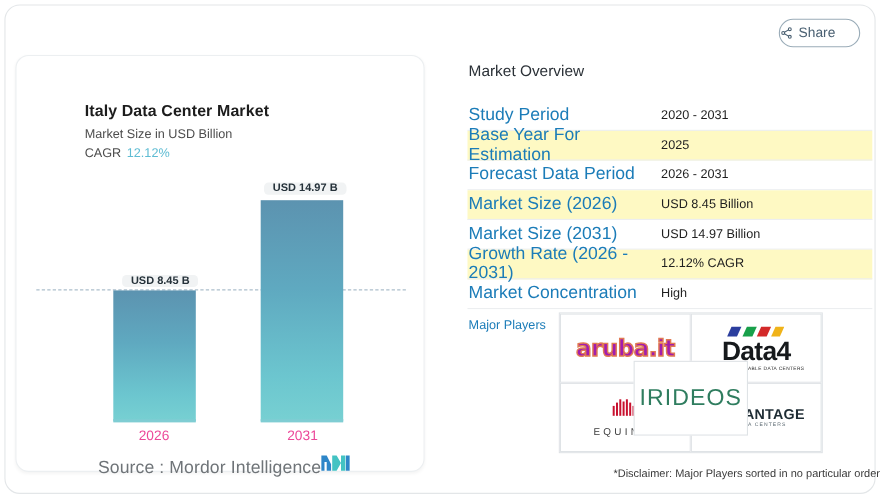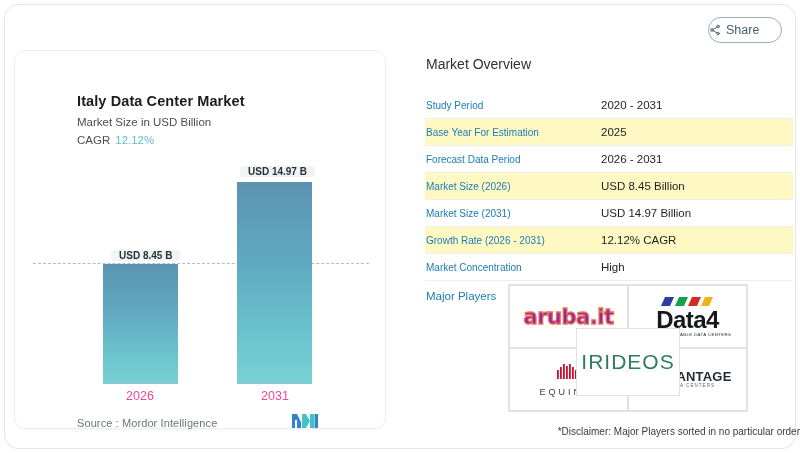--- a/index.html
+++ b/index.html
@@ -92,43 +92,43 @@
   .chip-2026 { left: 96px; top: 199px; }
   .chip-2031 { left: 225px; top: 115px; }
   .xlabel {
     position: absolute;
     font-size: 12.5px; color: #ec4899;
     text-align: center; width: 90px;
   }
   .xl-2026 { left: 80px; top: 338px; }
   .xl-2031 { left: 215px; top: 338px; }
   .source-row {
-    position: absolute; left: 62px; top: 366px;
-    font-size: 11px; color: #6f7478;
+    position: absolute; left: 74px; top: 366px;
+    font-size: 16px; color: #6f7478;
     letter-spacing: 0.1px;
   }
   .mi-logo { position: absolute; left: 277px; top: 362px; }
 
   
   .right-panel { position: absolute; left: 408px; top: 0; width: 392px; height: 350px; margin-top: 10px; }
   .overview-title {
     position: absolute; left: 18px; top: 46px;
     font-size: 14px; color: #2b3137;
   }
   .table { position: absolute; left: 17px; top: 82px; width: 368px; }
   .trow {
     position: relative;
     height: 27px;
     display: flex; align-items: center;
     border-bottom: 1px solid #eceef0;
   }
   .trow.alt { background: #fef9c3; }
   .tkey {
     width: 176px;
-    font-size: 10px;
+    font-size: 16px;
     color: #1b7cb8;
     padding-left: 1px;
   }
   .tval {
     font-size: 11.5px;
     color: #1f1f1f;
   }
   .trow-players {
     position: relative;
     height: 30px;

